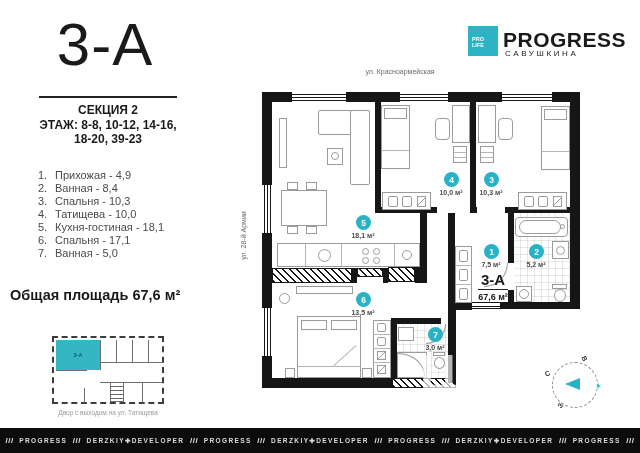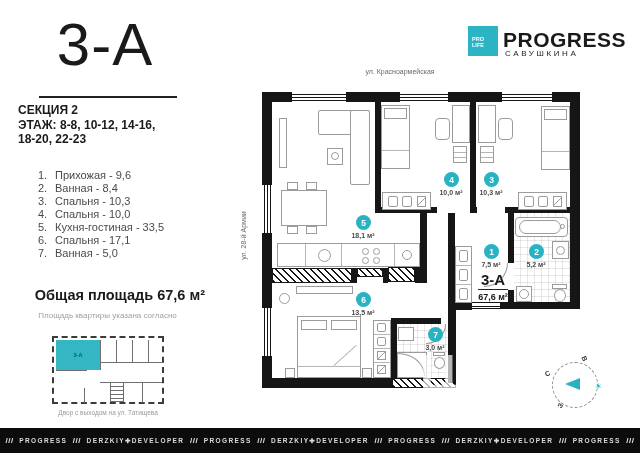--- a/index.html
+++ b/index.html
@@ -26,24 +26,24 @@
   .arc{position:absolute;border:0 solid #9b9b9b;box-sizing:border-box}
   
   .mk{position:absolute;width:15px;height:15px;border-radius:50%;background:#29b2c4;color:#fff;
       font-size:8.5px;font-weight:bold;display:flex;align-items:center;justify-content:center;z-index:3}
   .ar{position:absolute;width:44px;text-align:center;font-size:7px;font-weight:600;color:#4a4a4a;z-index:3}
   .street{position:absolute;font-size:7px;color:#6a6a6a;text-align:center}
   
   .bigtitle{position:absolute;left:25px;top:10px;width:160px;text-align:center;
             font-size:60px;font-weight:500;letter-spacing:1px}
   .rule{position:absolute;left:39px;top:96px;width:138px;height:2px;background:#222}
-  .sec{position:absolute;left:18px;width:180px;text-align:left;font-weight:bold;font-size:12px}
+  .sec{position:absolute;left:18px;width:180px;text-align:center;font-weight:bold;font-size:12px}
   .roomrow{display:flex;font-size:11px;color:#4a4a4a;line-height:13px}
   .roomrow .n{width:17px}
-  .total{position:absolute;left:10px;top:287px;width:195px;text-align:right;font-size:14.5px;font-weight:bold}
+  .total{position:absolute;left:10px;top:287px;width:195px;text-align:left;font-size:14.5px;font-weight:bold}
   .discl{position:absolute;left:20px;top:311px;width:175px;text-align:center;font-size:8px;color:#a0a0a0;line-height:1.35}
   .mini{position:absolute;left:52px;top:336px;width:112px;height:68px;border:2px dashed #3c3c3c;box-sizing:border-box}
   .mini .ln{position:absolute;background:#6f6f6f}
   .miniunit{position:absolute;left:2px;top:2px;width:44px;height:30px;background:#35b6c3;
             display:flex;align-items:center;justify-content:center;font-size:5.5px;color:#0b5d68;font-weight:bold}
   .minicap{position:absolute;left:30px;top:409px;width:156px;text-align:center;font-size:6.5px;color:#9a9a9a}
   
   .badge{position:absolute;left:468px;top:26px;width:30px;height:30px;background:#2db4c4;color:#fff;
          font-size:5.5px;font-weight:bold;line-height:6px;padding:10px 0 0 4px;box-sizing:border-box}
   .brand{position:absolute;left:503px;top:28px;font-size:21px;font-weight:bold;letter-spacing:.5px}
@@ -68,56 +68,55 @@
   .footer .sep{color:#e8e8e8;font-size:8px;font-weight:bold;letter-spacing:.5px}
   .footer .bp{color:#dcdcdc;font-size:6.5px;font-weight:bold;letter-spacing:1.4px}
 </style>
 </head>
 <body>
 
 <div class="bigtitle">3-А</div>
 <div class="rule"></div>
 <div class="sec" style="top:103px">СЕКЦИЯ 2</div>
 <div class="sec" style="top:118px">ЭТАЖ: 8-8, 10-12, 14-16,</div>
-<div class="sec" style="top:132px">18-20, 22-23</div>
+<div class="sec" style="top:132px">18-20, 39-23</div>
 
 <div class="abs" style="left:38px;top:169px">
   <div class="roomrow">
       <span class="n">1.</span>
-      <span>Прихожая - 9,6</span>
+      <span>Прихожая - 4,9</span>
     </div>
   <div class="roomrow">
       <span class="n">2.</span>
       <span>Ванная - 8,4</span>
     </div>
   <div class="roomrow">
       <span class="n">3.</span>
       <span>Спальня - 10,3</span>
     </div>
   <div class="roomrow">
       <span class="n">4.</span>
-      <span>Спальня - 10,0</span>
+      <span>Татищева - 10,0</span>
     </div>
   <div class="roomrow">
       <span class="n">5.</span>
-      <span>Кухня-гостиная - 33,5</span>
+      <span>Кухня-гостиная - 18,1</span>
     </div>
   <div class="roomrow">
       <span class="n">6.</span>
       <span>Спальня - 17,1</span>
     </div>
   <div class="roomrow">
       <span class="n">7.</span>
       <span>Ванная - 5,0</span>
     </div>
 </div>
 
 <div class="total">Общая площадь 67,6 м²</div>
 <div class="discl">
-  <div>Площадь квартиры указана согласно</div>
 </div>
 
 <div class="mini">
   <div class="miniunit">3-А</div>
   <div class="ln" style="left:46px;top:2px;width:1px;height:30px"></div>
   <div class="ln" style="left:2px;top:32px;width:31px;height:1px"></div>
   <div class="ln" style="left:62px;top:2px;width:1px;height:22px"></div>
   <div class="ln" style="left:78px;top:2px;width:1px;height:22px"></div>
   <div class="ln" style="left:94px;top:2px;width:1px;height:22px"></div>
   <div class="ln" style="left:46px;top:24px;width:62px;height:1px"></div>

